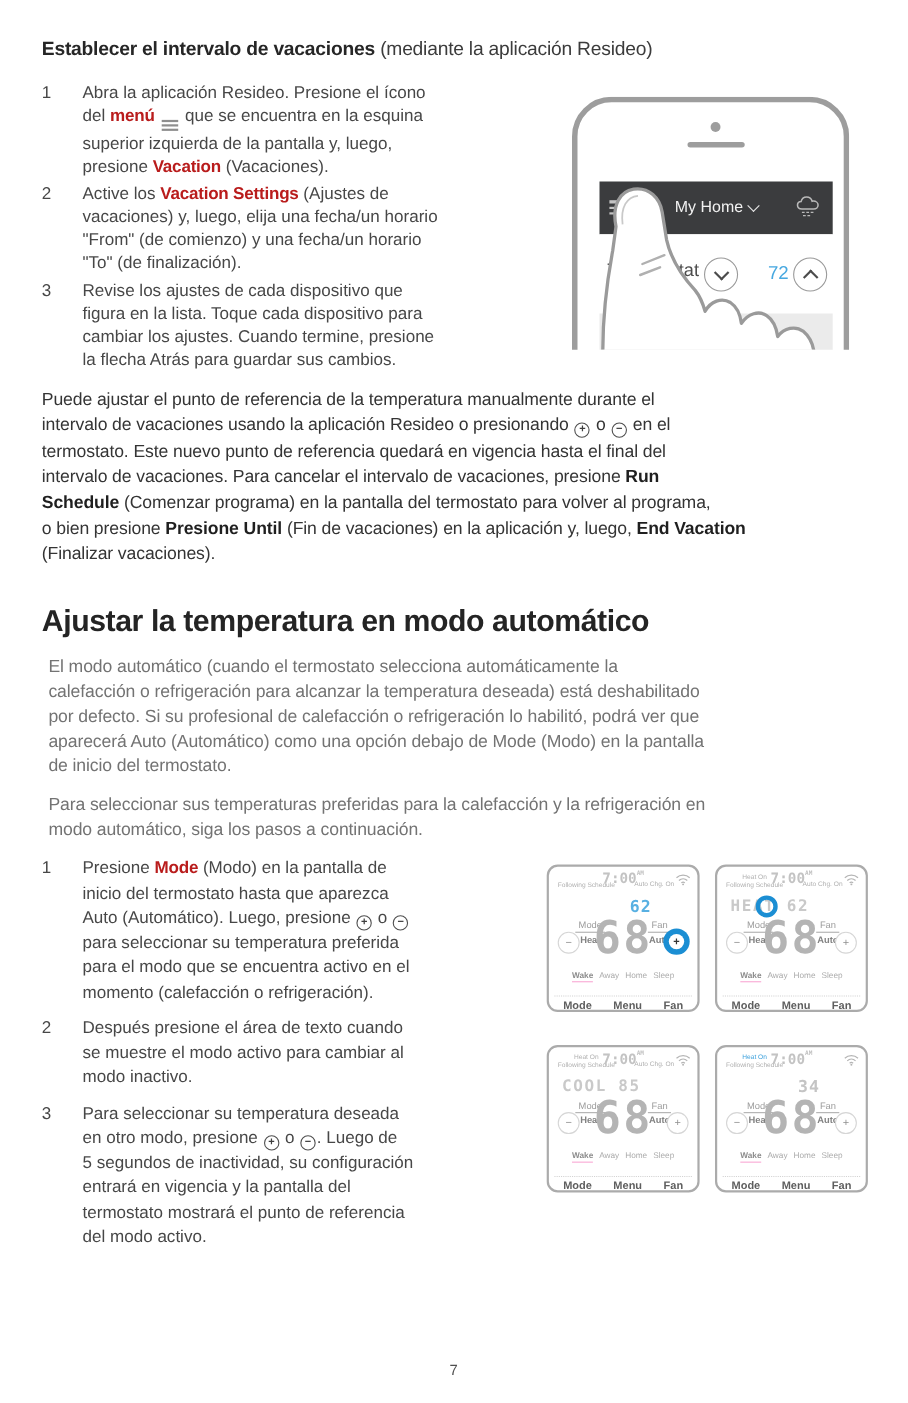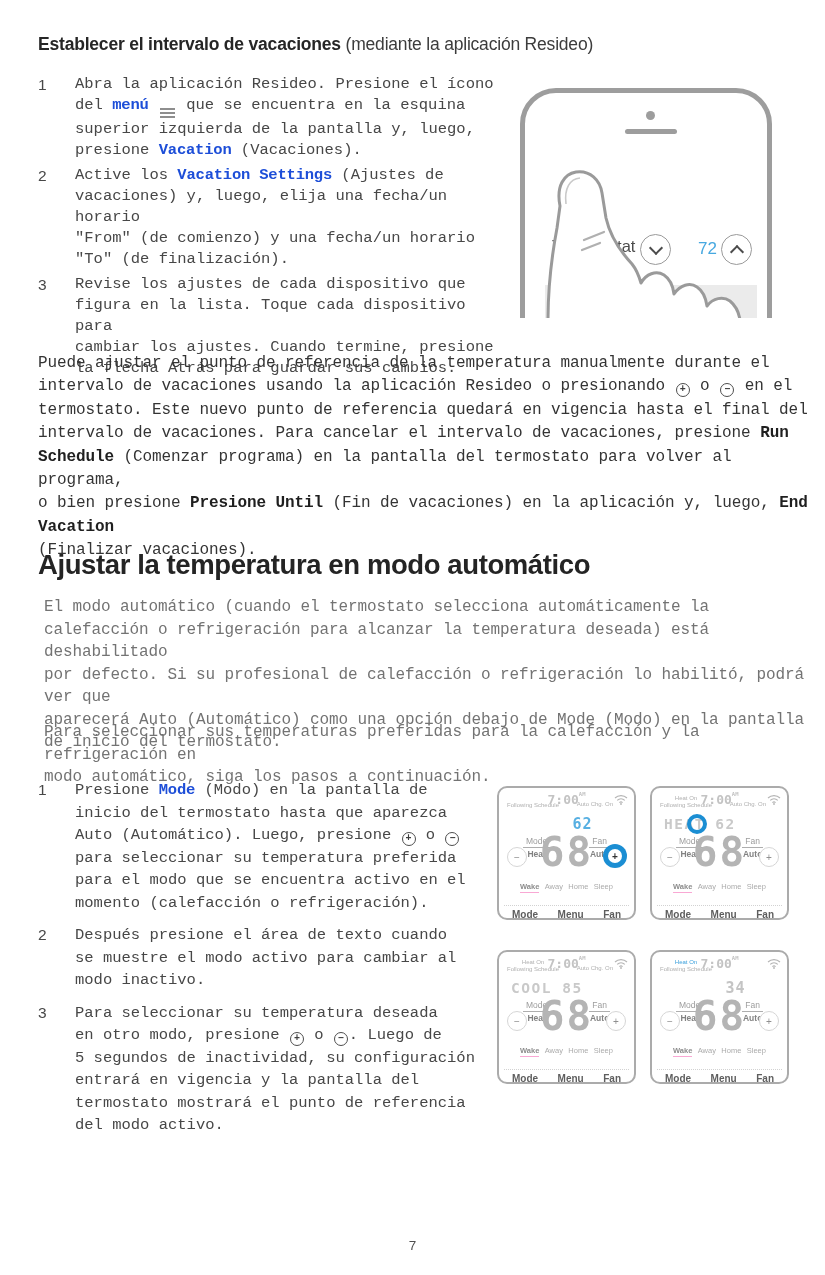--- a/index.html
+++ b/index.html
@@ -1,31 +1,31 @@
 <!DOCTYPE html>
 <html><head>
 <meta charset="utf-8">
 <style>
   html,body{margin:0;padding:0;}
   body{
     width:825px;height:1275px;position:relative;background:#ffffff;
     font-family:"Liberation Sans", sans-serif;color:#3e3e3e;overflow:hidden;
   }
   .abs{position:absolute;}
-  .pre{white-space:pre-wrap;font-family:Liberation Mono, monospace;}
+  .pre{white-space:pre-wrap;}
 
   
   #h2-row{left:38px;top:34px;font-size:17.5px;letter-spacing:-0.2px;color:#3c3c3c;}
   #h2-row b{color:#262626;}
   #h1-row{left:38px;top:549px;font-size:27.5px;font-weight:bold;color:#242424;letter-spacing:-0.4px;}
 
   
   .steps{display:flex;flex-direction:column;}
   .step{display:grid;grid-template-columns:37px 1fr;}
-  .step .txt b{color:#1d4ed8;letter-spacing:-0.2px;}
+  .step .txt b{color:#b91c1c;letter-spacing:-0.2px;}
   #steps1{left:38px;top:74px;width:470px;font-size:15.5px;line-height:21px;color:#474747;}
   #steps1 .step{margin-bottom:4px;}
   #steps2{left:38px;top:779px;width:460px;font-size:15.5px;line-height:22.5px;color:#474747;}
   #steps2 .step{margin-bottom:10px;}
 
   
   #para1{left:38px;top:352px;width:780px;font-size:16px;line-height:23.4px;color:#343434;letter-spacing:-0.1px;}
   #para1 b{color:#1f1f1f;}
   .s2para{left:44px;width:780px;font-size:16px;line-height:22.5px;color:#737373;letter-spacing:-0.1px;}
   #s2para1{top:596px;}
@@ -123,20 +123,32 @@
 cambiar los ajustes. Cuando termine, presione
 la flecha Atrás para guardar sus cambios.</span></div>
   </div>
 </div>
 
 <div class="abs" id="phone-wrap">
   <div id="phone-body">
     <div id="cam-dot"></div>
     <div id="speaker"></div>
     <div id="app-screen">
+      <div id="app-header">
+        <span id="app-menu">
+            <i></i>
+            <i></i>
+            <i></i>
+          </span>
+        <div id="app-title"><span>My Home</span><span class="chev"></span></div>
+        <svg id="app-weather" width="28" height="24" viewBox="0 0 28 24">
+          <path d="M7 13 C4.5 13 3 11.4 3 9.4 C3 7.5 4.5 6.2 6.3 6.1 C6.8 3.8 8.8 2 11.3 2 C13.7 2 15.7 3.6 16.3 5.9 C16.6 5.8 17 5.8 17.4 5.8 C19.8 5.8 21.7 7.4 21.7 9.4 C21.7 11.4 20 13 17.8 13 Z" fill="none" stroke="#b9b9b9" stroke-width="1.4"></path>
+          <path d="M7 16 L9.5 16 M11 16 L13.5 16 M15 16 L17.5 16 M8 19 L10.5 19 M12 19 L14.5 19" stroke="#b9b9b9" stroke-width="1.2"></path>
+        </svg>
+      </div>
       <div id="app-row">
         <div id="dev-name">Thermostat</div>
         <div id="dev-loc">INDOOR</div>
         <div class="tcirc" id="circ-down">
             <span class="tchev"></span>
           </div>
         <div id="app-temp">72</div>
         <div class="tcirc" id="circ-up">
             <span class="tchev"></span>
           </div>

